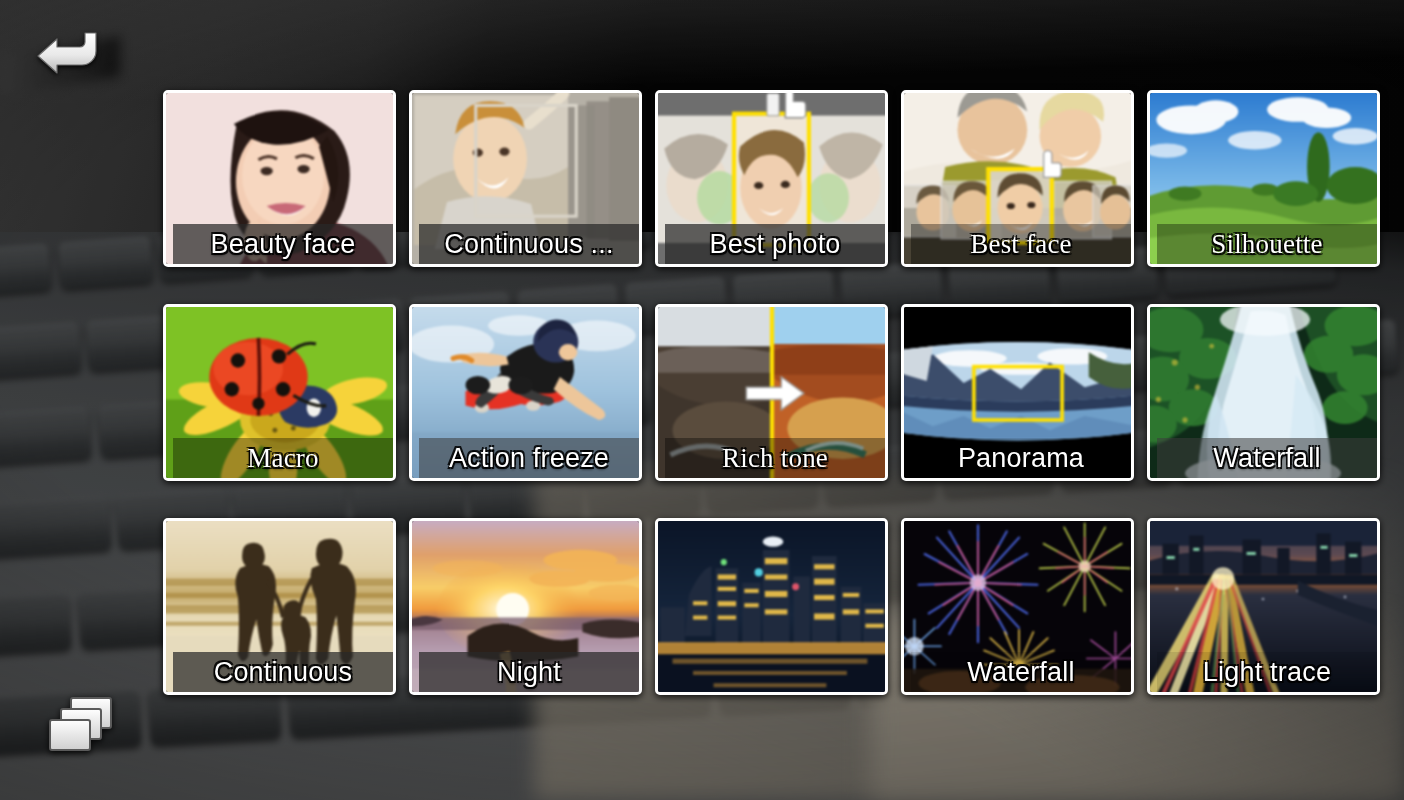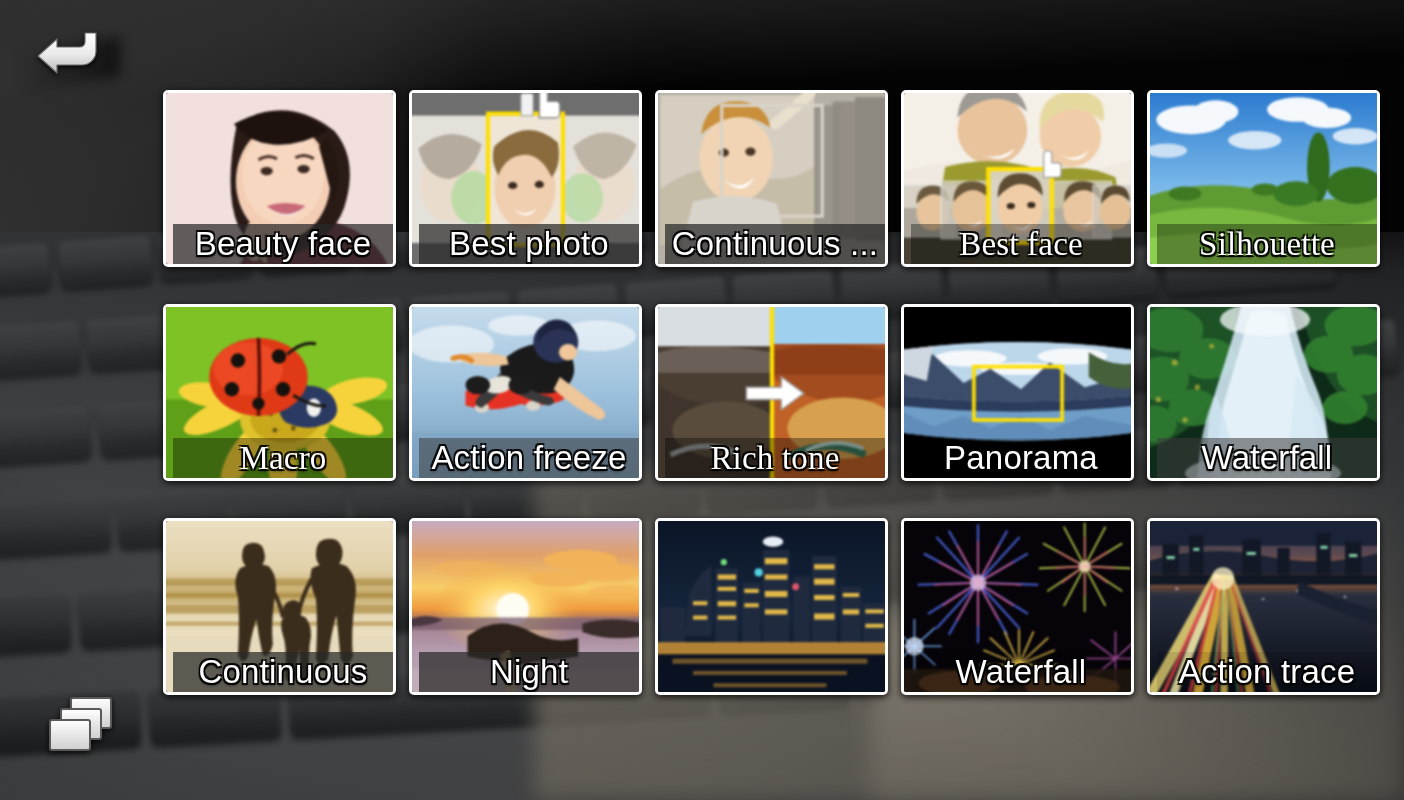--- a/index.html
+++ b/index.html
@@ -84,21 +84,21 @@
     position:relative; width:233px; height:177px;
     border:3px solid #ffffff; border-radius:5px;
     background:#000; overflow:hidden; cursor:pointer;
     box-shadow:0 2px 7px rgba(0,0,0,.85);
   }
   .thumb{ position:absolute; inset:0; overflow:hidden; }
 
   .tile-label{
     position:absolute; left:7px; right:0; bottom:0; height:40px;
     display:flex; align-items:center; justify-content:center;
-    color:#fff; font-size:33px; letter-spacing:.2px;
+    color:#fff; font-size:27px; letter-spacing:.2px;
     text-shadow: -1.6px -1.6px 0 rgba(0,0,0,.85), 1.6px -1.6px 0 rgba(0,0,0,.85),
                  -1.6px 1.6px 0 rgba(0,0,0,.85), 1.6px 1.6px 0 rgba(0,0,0,.85),
                  0 2px 3px rgba(0,0,0,.9);
     white-space:nowrap; overflow:hidden;
   }
   .lb-dim  { background:rgba(40,40,40,.72); }
   .lb-light{ background:rgba(60,60,60,.55); }
   .lb-clear{ background:rgba(0,0,0,.35);font-family:Liberation Serif, serif; }
   .lb-none { background:rgba(0,0,0,.10); }
 
@@ -251,20 +251,46 @@
     <ellipse cx="92" cy="150" rx="10" ry="20" fill="#f2cdb2"></ellipse>
   </svg>
           </div>
         </div>
         <div class="tile-label lb-dim">Beauty face</div>
       </div>
       <div class="tile">
         <div class="thumb">
           <div class="blurwrap">
             <svg class="art" viewBox="0 0 233 177" preserveAspectRatio="none">
+    <rect width="233" height="177" fill="#a9a49b"></rect>
+    <rect x="0" y="0" width="233" height="177" fill="#b5b0a6"></rect>
+    <g fill="#8f8a81">
+      <rect x="198" y="10" width="32" height="140"></rect>
+      <rect x="176" y="14" width="30" height="134" opacity=".85"></rect>
+      <rect x="154" y="18" width="30" height="128" opacity=".7"></rect>
+    </g>
+    <rect x="8" y="8" width="150" height="146" fill="#d5cec1"></rect>
+    <path d="M8 100 q40 -30 80 -16 q40 14 70 -6 l0 76 l-150 0 z" fill="#c6bda9"></path>
+    <ellipse cx="82" cy="70" rx="36" ry="42" fill="#f0d4b4"></ellipse>
+    <path d="M48 46 q34 -30 68 -6 q-6 -26 -34 -26 q-30 0 -34 32z" fill="#c98f3a"></path>
+    <ellipse cx="70" cy="64" rx="5" ry="4" fill="#4a3526"></ellipse>
+    <ellipse cx="96" cy="63" rx="5" ry="4" fill="#4a3526"></ellipse>
+    <path d="M68 88 q16 16 32 0 q-12 22 -32 0z" fill="#ffffff"></path>
+    <path d="M40 112 q42 -12 82 2 l10 44 l-104 0 z" fill="#d8d4cc"></path>
+    <path d="M120 36 q22 -18 34 -30" stroke="#e8dfcd" stroke-width="11" fill="none" stroke-linecap="round"></path>
+    <rect x="68" y="18" width="98" height="108" fill="none" stroke="#d9d4c9" stroke-width="3"></rect>
+  </svg>
+          </div>
+        </div>
+        <div class="tile-label lb-dim">Continuous ...</div>
+      </div>
+      <div class="tile">
+        <div class="thumb">
+          <div class="blurwrap">
+            <svg class="art" viewBox="0 0 233 177" preserveAspectRatio="none">
     <rect width="233" height="177" fill="#ffffff"></rect>
     <rect x="0" y="0" width="233" height="28" fill="#6e6e6e"></rect>
     <rect x="0" y="152" width="233" height="25" fill="#6e6e6e"></rect>
     <g opacity=".55">
       <rect x="0" y="28" width="80" height="124" fill="#cfc9bd"></rect>
       <ellipse cx="44" cy="96" rx="30" ry="36" fill="#d9c0a4"></ellipse>
       <path d="M12 60 q30 -26 62 -4 q-8 28 -32 34 q-24 -2 -30 -30z" fill="#7a6a52"></path>
       <ellipse cx="66" cy="108" rx="22" ry="26" fill="#6dbe4a" opacity=".75"></ellipse>
     </g>
     <g opacity=".55">
@@ -281,46 +307,20 @@
     <path d="M104 118 q12 10 24 0 q-10 14 -24 0z" fill="#fff"></path>
     <rect x="80" y="26" width="73" height="128" fill="none" stroke="#ffe000" stroke-width="4"></rect>
     <g>
       <rect x="112" y="6" width="12" height="22" rx="2" fill="#f2f2f2" stroke="#999" stroke-width="1"></rect>
       <path d="M130 14 l0 -8 a4 4 0 0 1 8 0 l0 8 l8 0 a4 4 0 0 1 4 4 l0 8 a4 4 0 0 1 -4 4 l-16 0 z" fill="#ffffff" stroke="#8a8a8a" stroke-width="1.4"></path>
     </g>
   </svg>
           </div>
         </div>
         <div class="tile-label lb-dim">Best photo</div>
-      </div>
-      <div class="tile">
-        <div class="thumb">
-          <div class="blurwrap">
-            <svg class="art" viewBox="0 0 233 177" preserveAspectRatio="none">
-    <rect width="233" height="177" fill="#a9a49b"></rect>
-    <rect x="0" y="0" width="233" height="177" fill="#b5b0a6"></rect>
-    <g fill="#8f8a81">
-      <rect x="198" y="10" width="32" height="140"></rect>
-      <rect x="176" y="14" width="30" height="134" opacity=".85"></rect>
-      <rect x="154" y="18" width="30" height="128" opacity=".7"></rect>
-    </g>
-    <rect x="8" y="8" width="150" height="146" fill="#d5cec1"></rect>
-    <path d="M8 100 q40 -30 80 -16 q40 14 70 -6 l0 76 l-150 0 z" fill="#c6bda9"></path>
-    <ellipse cx="82" cy="70" rx="36" ry="42" fill="#f0d4b4"></ellipse>
-    <path d="M48 46 q34 -30 68 -6 q-6 -26 -34 -26 q-30 0 -34 32z" fill="#c98f3a"></path>
-    <ellipse cx="70" cy="64" rx="5" ry="4" fill="#4a3526"></ellipse>
-    <ellipse cx="96" cy="63" rx="5" ry="4" fill="#4a3526"></ellipse>
-    <path d="M68 88 q16 16 32 0 q-12 22 -32 0z" fill="#ffffff"></path>
-    <path d="M40 112 q42 -12 82 2 l10 44 l-104 0 z" fill="#d8d4cc"></path>
-    <path d="M120 36 q22 -18 34 -30" stroke="#e8dfcd" stroke-width="11" fill="none" stroke-linecap="round"></path>
-    <rect x="68" y="18" width="98" height="108" fill="none" stroke="#d9d4c9" stroke-width="3"></rect>
-  </svg>
-          </div>
-        </div>
-        <div class="tile-label lb-dim">Continuous ...</div>
       </div>
       <div class="tile">
         <div class="thumb">
           <div class="blurwrap">
             <svg class="art" viewBox="0 0 233 177" preserveAspectRatio="none">
     <rect width="233" height="177" fill="#efe9df"></rect>
     <path d="M0 0 h233 v70 q-60 20 -116 8 q-60 -12 -117 6 z" fill="#f4efe7"></path>
     <ellipse cx="92" cy="42" rx="34" ry="34" fill="#e8c39c"></ellipse>
     <path d="M58 30 q34 -34 68 -6 q-6 -26 -34 -26 q-32 0 -34 32z" fill="#9c9a93"></path>
     <path d="M70 60 q22 16 44 0 q-12 20 -44 0z" fill="#fff"></path>
@@ -834,17 +834,17 @@
       <path d="M76 64 L70 176" stroke="#d83c3c" stroke-width="3" opacity=".75"></path>
       <path d="M80 64 L96 176" stroke="#cf3a3a" stroke-width="3" opacity=".7"></path>
       <path d="M84 64 L124 176" stroke="#c83838" stroke-width="2.6" opacity=".65"></path>
       <path d="M78 63 L66 176" stroke="#7fe06a" stroke-width="2.4" opacity=".55"></path>
       <path d="M81 63 L92 176" stroke="#6ad05c" stroke-width="2.2" opacity=".5"></path>
     </g>
     <circle cx="77" cy="62" r="11" fill="#fff6c8" opacity=".75"></circle>
   </svg>
           </div>
         </div>
-        <div class="tile-label lb-none">Action trace</div>
+        <div class="tile-label lb-none">Light trace</div>
       </div>
     </div>
 
 </div>
 
 </body></html>

